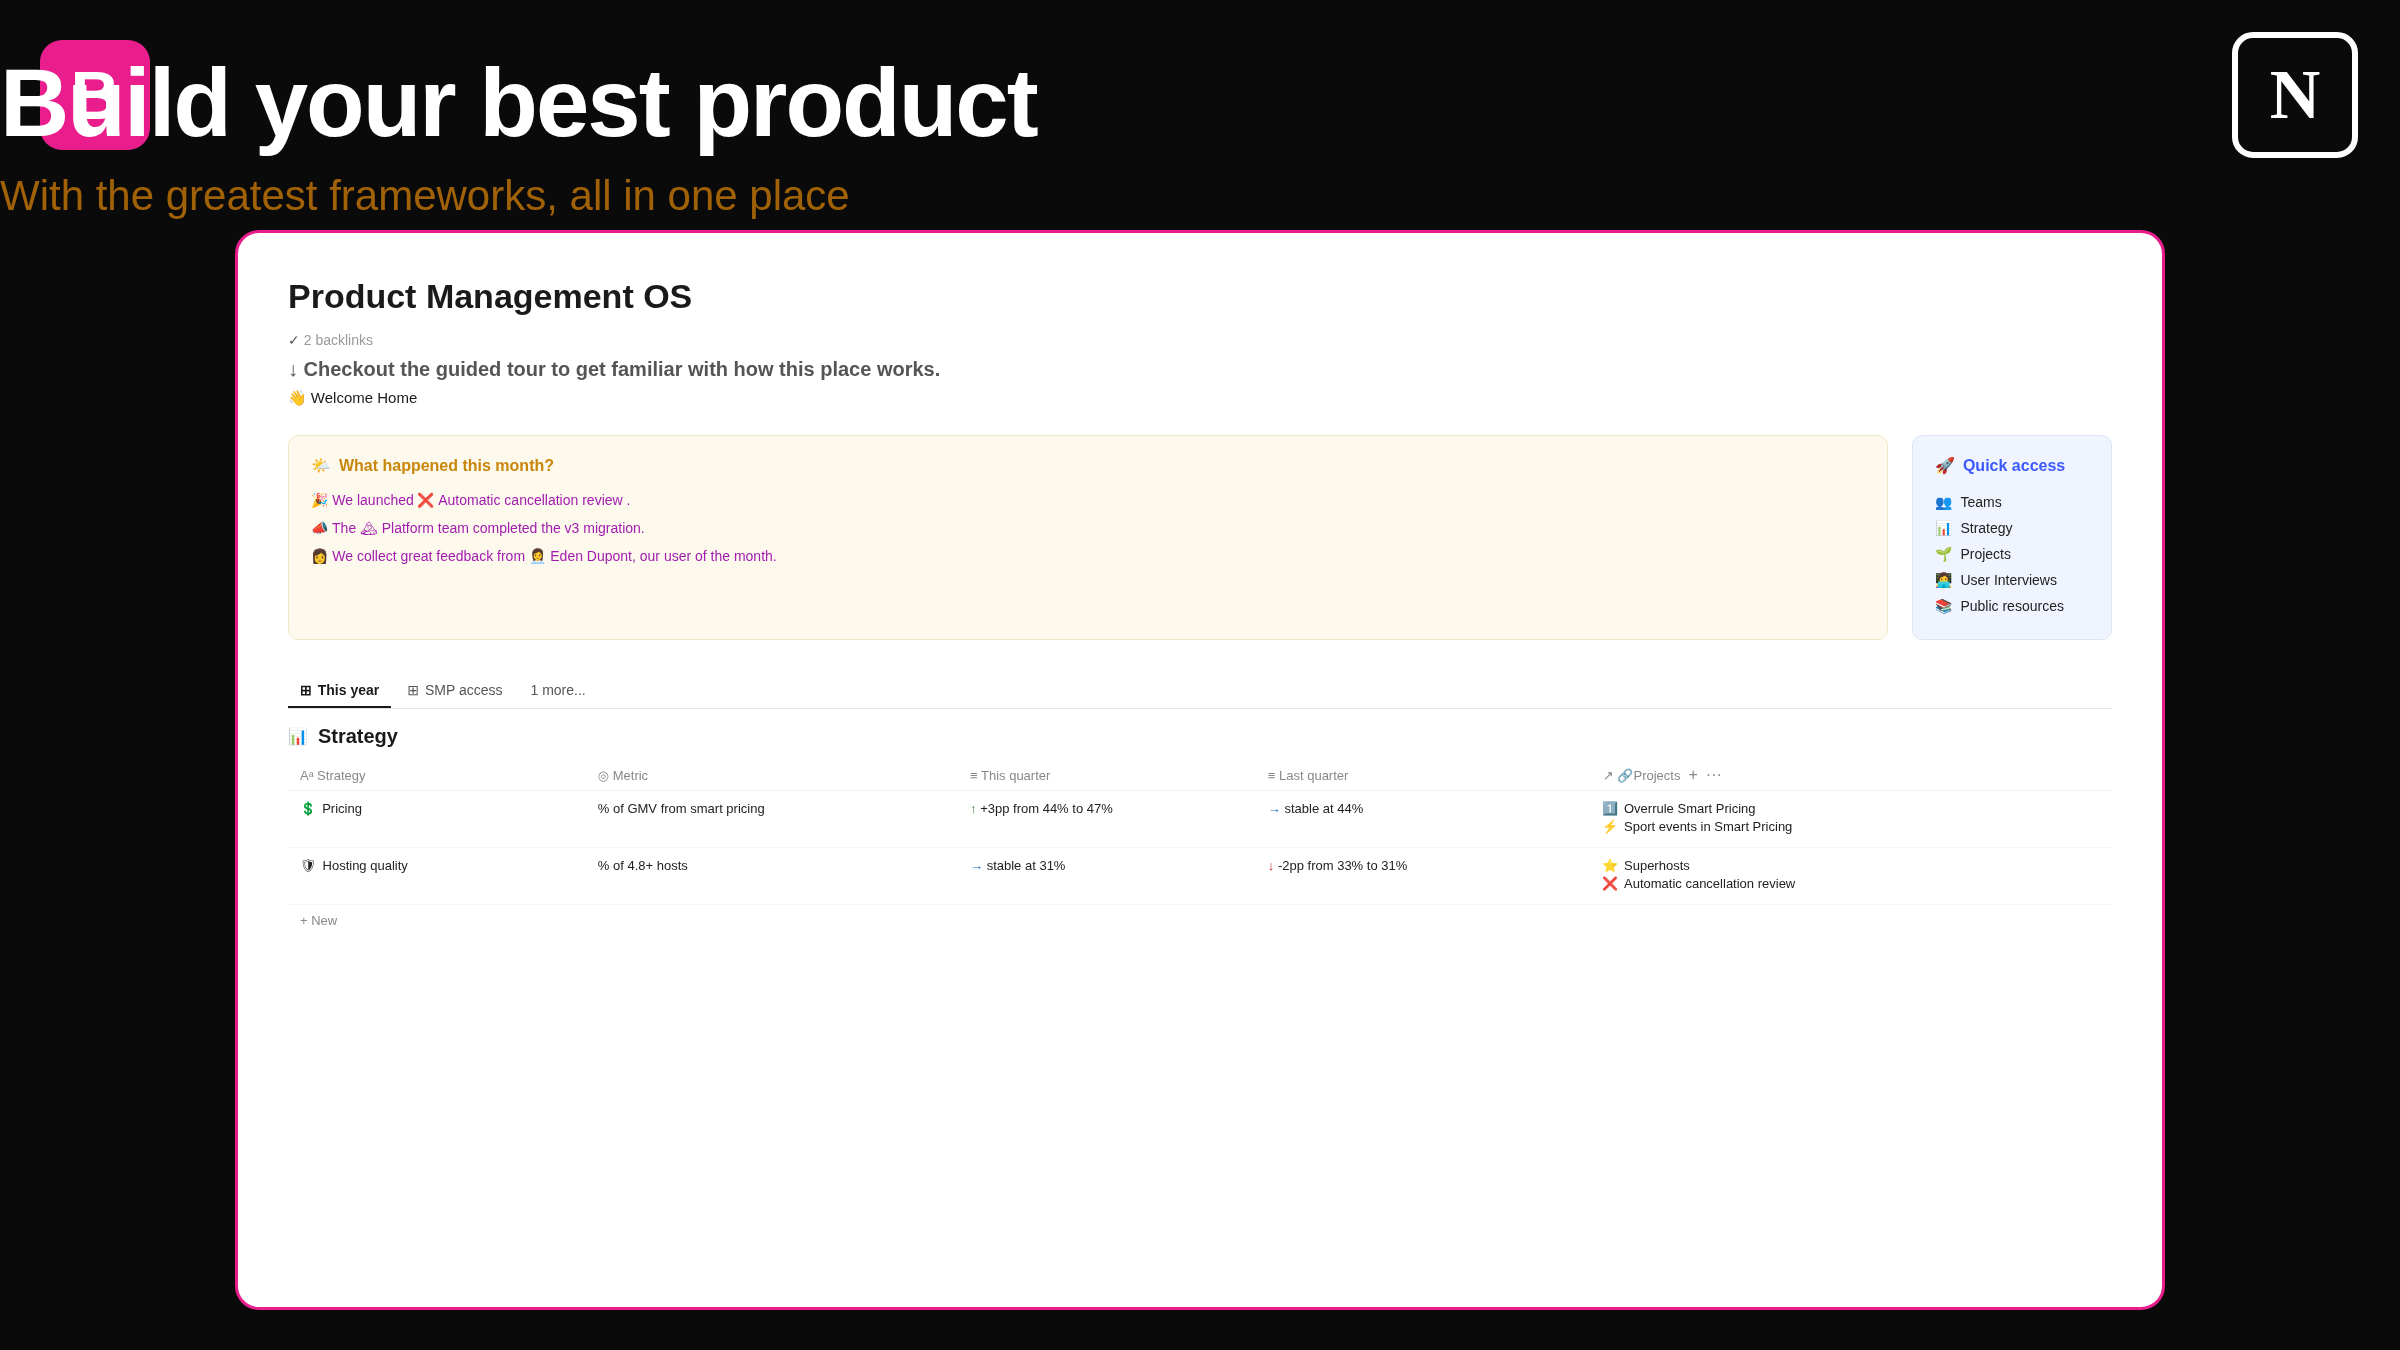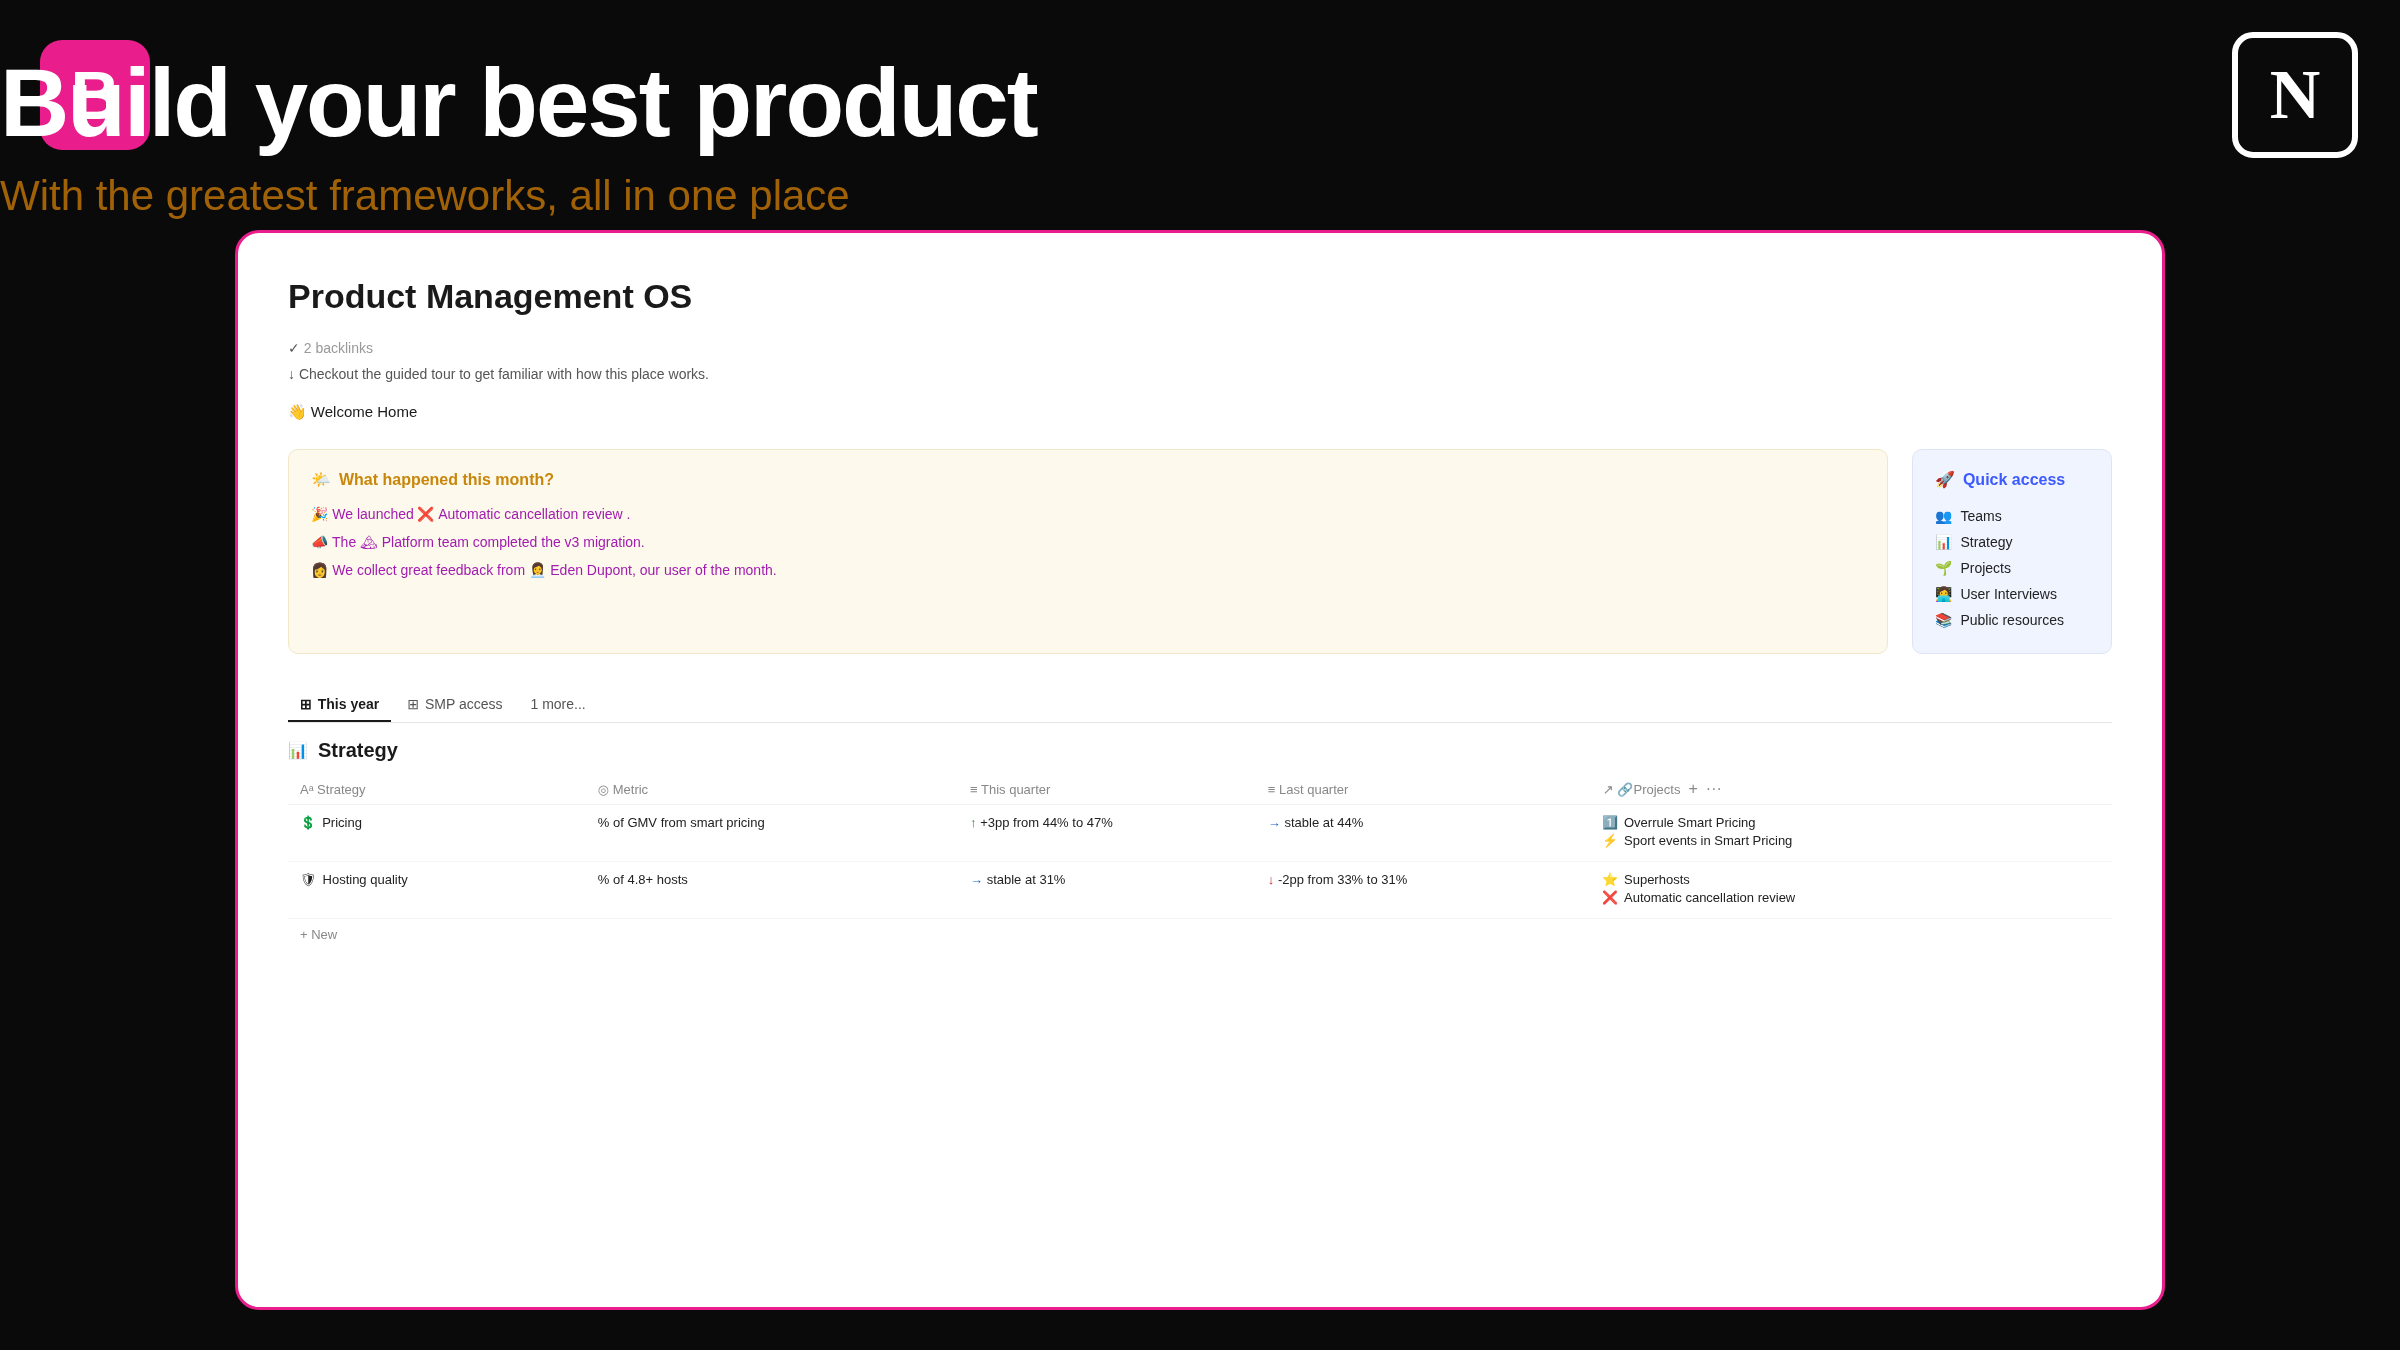--- a/index.html
+++ b/index.html
@@ -74,37 +74,38 @@
       border: 3px solid #e91e8c;
       overflow: hidden;
       padding: 44px 50px 40px 50px;
     }
 
     
     .page-title {
       font-size: 34px;
       font-weight: 700;
       color: #1a1a1a;
-      margin-bottom: 24px;
+      margin-bottom: 16px;
     }
     .backlinks {
       font-size: 14px;
       color: #999;
       display: flex;
       align-items: center;
       gap: 4px;
       margin-bottom: 10px;
     }
     .backlinks-check {
       color: #555;
     }
     .guided-tour {
-      font-size: 14px;
+      font-size: 20px;
       color: #555;
-      margin-bottom: 21px;
+      margin-bottom: 8px;
+      font-weight: bold;
     }
     .welcome-home {
       font-size: 15px;
       color: #1a1a1a;
       font-weight: 400;
       margin-bottom: 28px;
     }
 
     
     .two-col {

